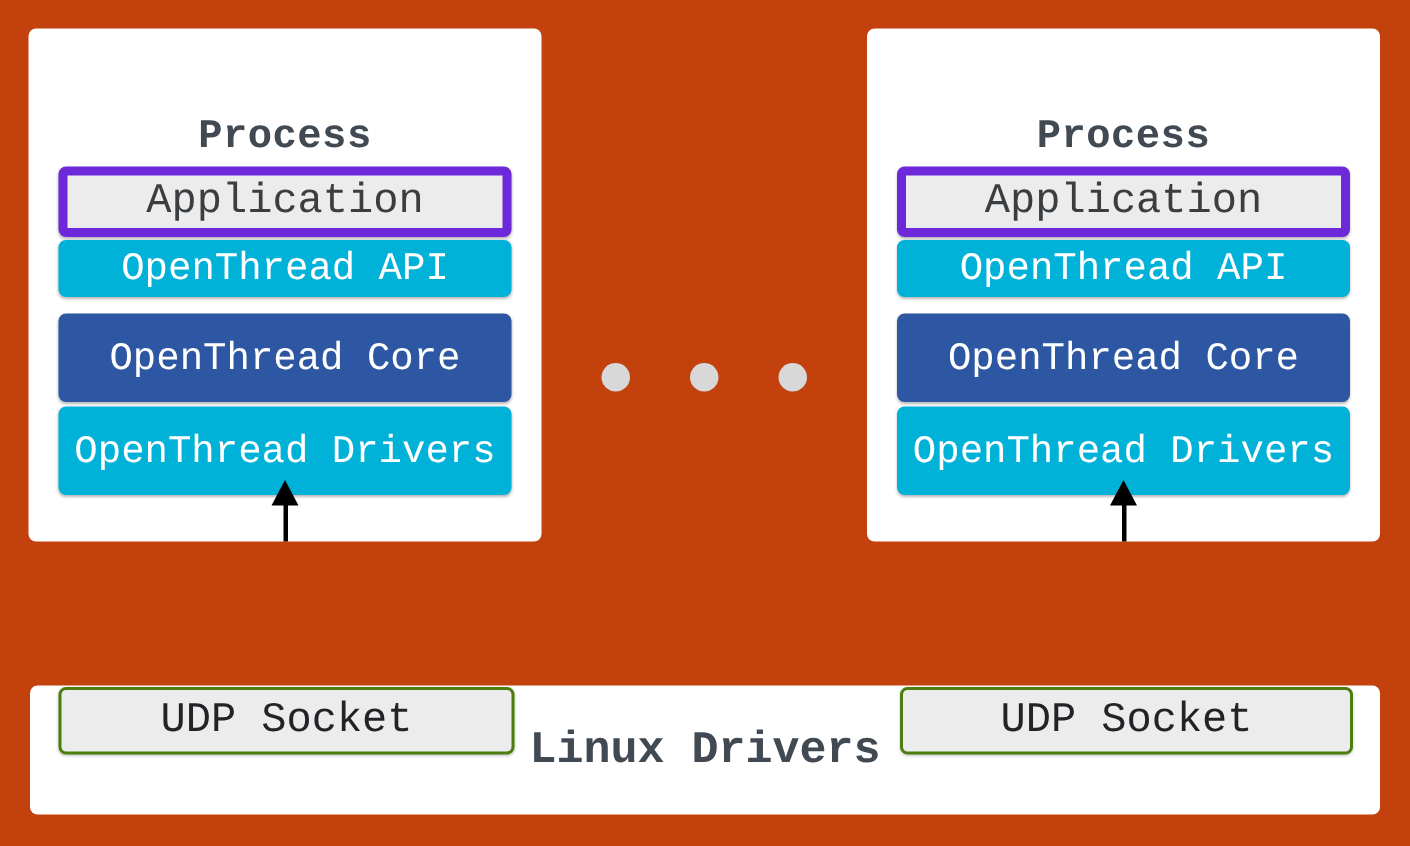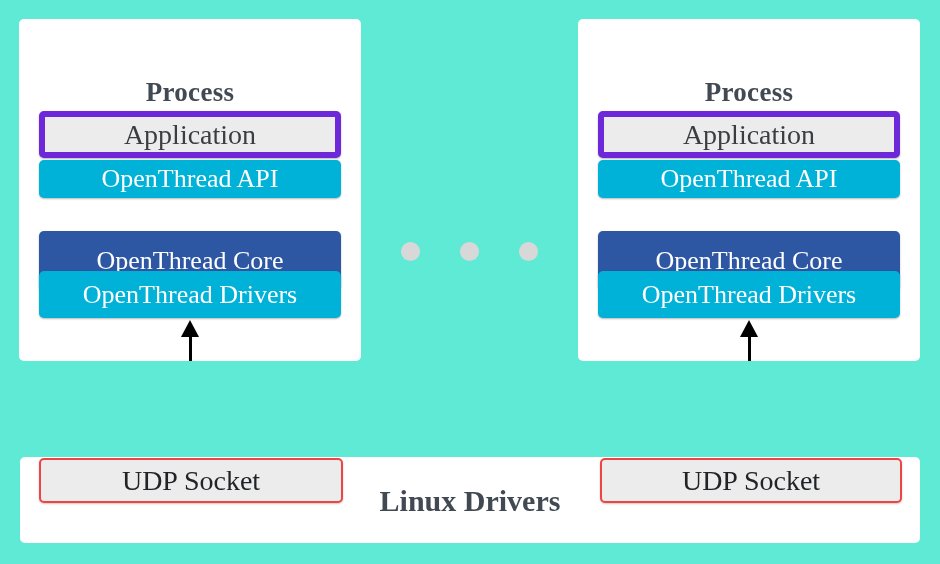--- a/index.html
+++ b/index.html
@@ -1,22 +1,22 @@
 <!DOCTYPE html>
 <html><head>
 <meta charset="utf-8">
 <style>
   html, body { margin: 0; padding: 0; background: #000; }
   .stage {
     position: relative;
     width: 940px;
     height: 564px;
-    background: #5eead4;
+    background: #c2410c;
     overflow: hidden;
-    font-family: Liberation Serif, serif;
+    font-family: Liberation Mono, monospace;
   }
 
   
   .card {
     position: absolute;
     top: 19px;
     width: 342px;
     height: 342px;
     background: #ffffff;
     border-radius: 5px;
@@ -44,26 +44,26 @@
     box-sizing: border-box;
     box-shadow: 0 1px 2px rgba(0,0,0,0.28);
   }
   .layer-gray {
     background: #ececec;
     border: 6px solid #6d28d9;
     color: #3b3e41;
     font-size: 28px;
   }
   .layer-cyan { background: #00b1d8; color: #ffffff; font-size: 26px; }
-  .layer-blue { background: #2d56a3; color: #ffffff; font-size: 26px; margin-top: 22px; }
+  .layer-blue { background: #2d56a3; color: #ffffff; font-size: 26px; }
 
   .layer-app     { top: 92px;  height: 47px; }
   .layer-api     { top: 141px; height: 38px; }
   .layer-core    { top: 190px; height: 59px; }
-  .layer-drivers { top: 252px; height: 47px; }
+  .layer-drivers { top: 252px; height: 59px; }
 
   
   .arrow {
     position: absolute;
     left: calc(50% - 9px);
     top: 301px;
     width: 18px;
     height: 41px;
   }
   .arrow-head {
@@ -104,21 +104,21 @@
     width: 900px;
     height: 86px;
     background: #ffffff;
     border-radius: 5px;
   }
   .socket {
     position: absolute;
     top: 1px;
     height: 45px;
     background: #ececec;
-    border: 2px solid #ef4444;
+    border: 2px solid #4d7c0f;
     border-radius: 5px;
     box-sizing: border-box;
     display: flex;
     align-items: center;
     justify-content: center;
     font-size: 28px;
     color: #212326;
     box-shadow: 0 1px 2px rgba(0,0,0,0.22);
   }
   .socket-left  { left: 19px;  width: 304px; }

